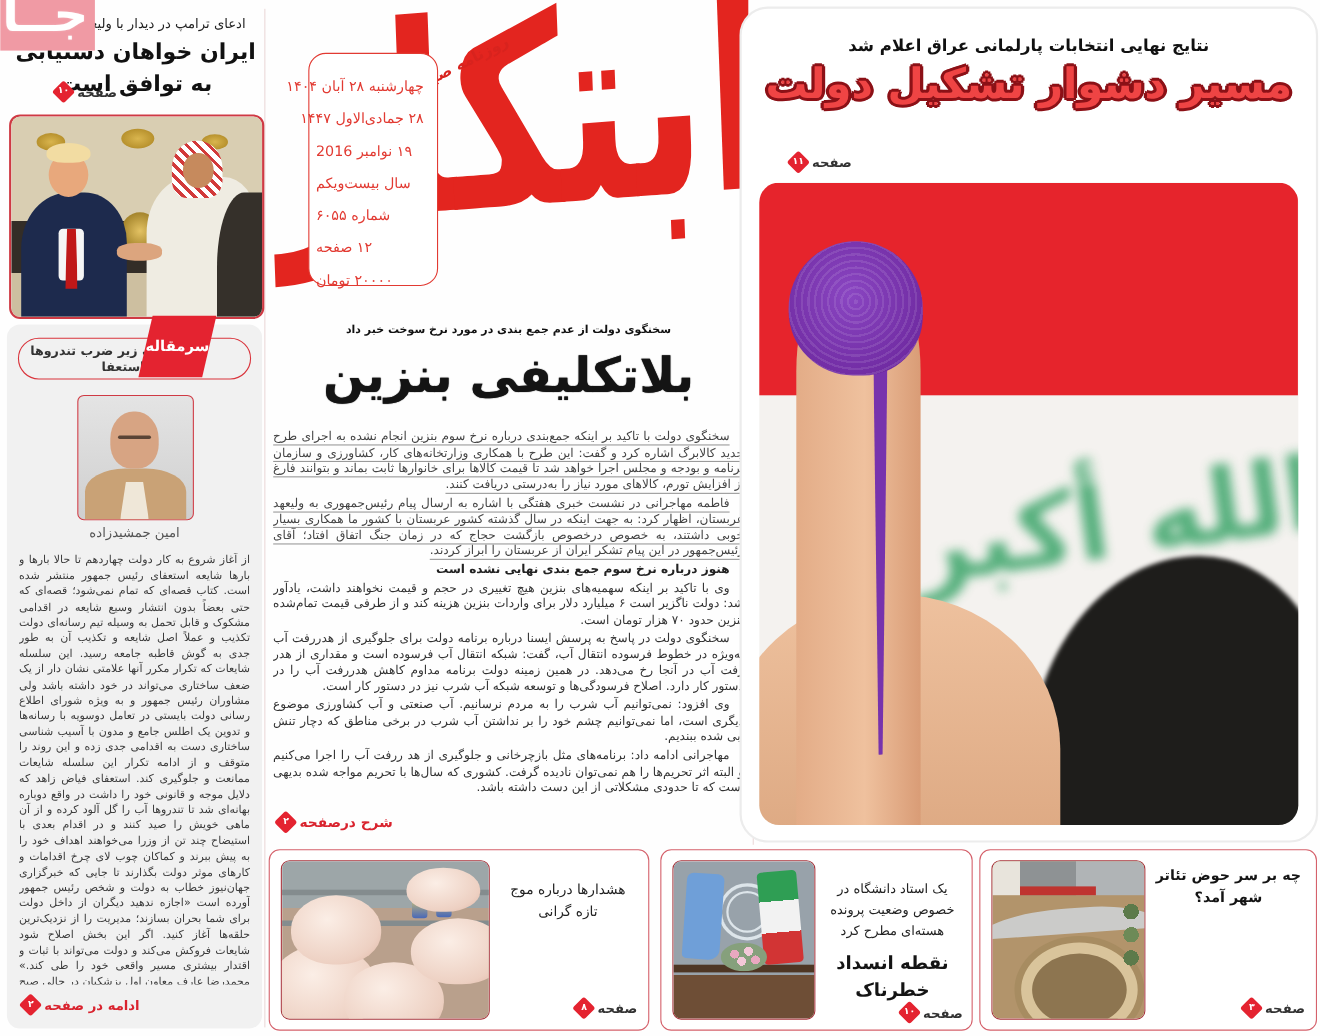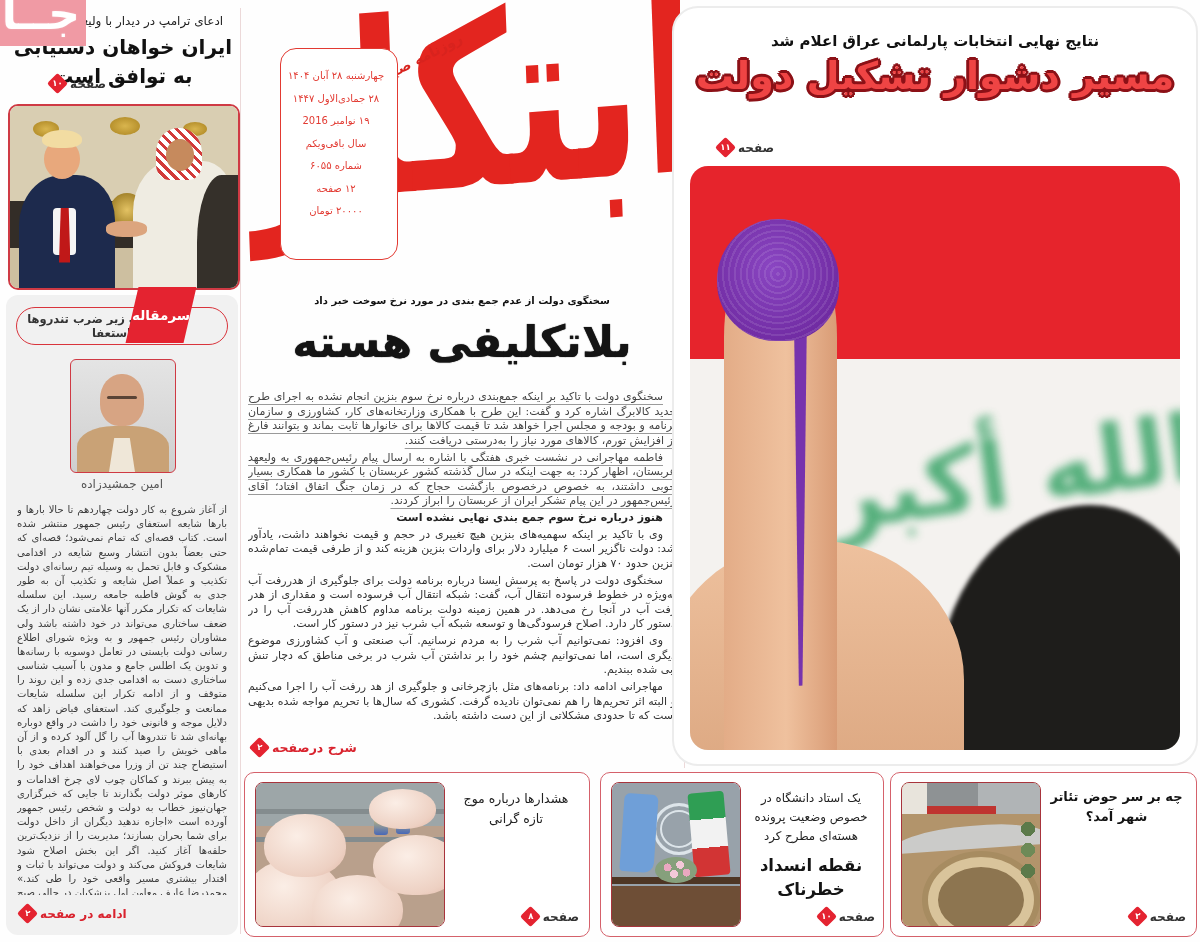--- a/index.html
+++ b/index.html
@@ -66,21 +66,21 @@
   .ed-more{position:absolute;left:14px;bottom:14px;color:#d9232e;}
   .ed-more .lbl{color:#d9232e;}
   
   .masthead{left:244px;top:0;width:436px;height:290px;overflow:hidden;}
   .logo-cal{position:absolute;right:-14px;top:-32px;font-size:168px;line-height:1;font-weight:bold;
      color:#e3251f;transform:scaleY(1.42) rotate(-3deg);transform-origin:top right;letter-spacing:-4px;}
   .tagline{position:absolute;right:212px;top:58px;font-size:14px;font-weight:bold;color:#d8231e;
      transform:rotate(-27deg);white-space:nowrap;}
   .datebox{position:absolute;left:36px;top:48px;width:118px;height:212px;background:#fff;
      border:1.5px solid #e23a32;border-radius:16px;padding:16px 12px 0 6px;box-sizing:border-box;}
-  .datebox div{color:#e23a32;font-size:10px;line-height:2.25;text-align:center;white-space:nowrap;}
+  .datebox div{color:#e23a32;font-size:13px;line-height:2.25;text-align:left;white-space:nowrap;}
   
   .ma-kicker{left:244px;top:295px;width:436px;text-align:center;font-size:10px;font-weight:bold;color:#111;}
   .ma-headline{left:244px;top:316px;width:436px;text-align:center;font-size:44px;font-weight:bold;color:#141414;
      text-shadow:0 0 1px #141414;}
   .ma-body{left:248px;top:390px;width:428px;height:348px;overflow:hidden;
      font-size:11px;line-height:1.33;text-align:justify;color:#333;}
   .ma-body p{margin:0 0 2px;text-indent:13px;}
   .ma-body p.lead{text-decoration:underline;text-decoration-color:#9a9a9a;text-underline-offset:3.5px;
      text-decoration-thickness:0.8px;color:#444;}
   .ma-body p.sub{font-weight:bold;color:#222;}
@@ -110,21 +110,21 @@
      background:radial-gradient(ellipse at 45% 40%,#8a46c2 0%,#702ba2 75%);
      border-radius:50% 50% 44% 48%;}
   .iq-tip::after{content:"";position:absolute;inset:0;border-radius:inherit;
      background:repeating-radial-gradient(circle at 50% 45%,rgba(255,255,255,.10) 0 2px,transparent 2px 6px);}
   .iq-drip{position:absolute;left:20.5%;top:27%;width:20px;height:62%;background:#7733ad;
      clip-path:polygon(18% 0,82% 0,60% 100%,42% 100%);border-radius:0 0 10px 10px;}
   
   .bbox{top:772px;height:163px;border:1.5px solid #d5616b;border-radius:10px;background:#fff;}
   .bimg{position:absolute;top:9px;bottom:9px;border:1px solid #a8343c;border-radius:8px;overflow:hidden;}
   .btxt{position:absolute;top:10px;bottom:8px;display:flex;flex-direction:column;align-items:center;}
-  .btxt .k{font-size:12.5px;color:#222;text-align:center;line-height:1.6;margin-top:6px;}
+  .btxt .k{font-size:12.5px;color:#222;text-align:center;line-height:1.6;margin-top:16px;}
   .btxt .h{font-weight:bold;color:#141414;text-align:center;line-height:1.5;margin-top:4px;}
   .btxt .pageref{align-self:flex-start;margin-top:auto;margin-bottom:4px;}
   
   .chick-scene{position:relative;width:100%;height:100%;background:linear-gradient(#9da6a8 0 30%,#b9a08c 30% 100%);}
   .shelf{position:absolute;left:0;right:0;height:5px;background:#848c8e;}
   .chicken{position:absolute;border-radius:50% 50% 46% 46%;background:radial-gradient(ellipse at 40% 35%,#fbeee6,#edd0c2 70%,#dfb3a2);}
   .packet{position:absolute;width:14px;height:22px;background:linear-gradient(#e8d268,#4868b8);border-radius:3px;}
   
   .un-scene{position:relative;width:100%;height:100%;background:linear-gradient(#98a2aa 0 72%,#6e4e36 72% 100%);}
   .un-emblem{position:absolute;left:50%;top:14%;width:46px;height:46px;margin-left:-23px;border-radius:50%;
@@ -212,29 +212,29 @@
   </div>
 </div>
 
 <div class="abs masthead">
   <div class="logo-cal">ابتکار</div>
   <div class="tagline">روزنامه صبح ایران</div>
   <div class="datebox">
     <div>چهارشنبه ۲۸ آبان ۱۴۰۴</div>
     <div>۲۸ جمادی‌الاول ۱۴۴۷</div>
     <div>۱۹ نوامبر 2016</div>
-    <div>سال باقی‌ویکم</div>
+    <div>سال بیست‌ویکم</div>
     <div>شماره ۶۰۵۵</div>
     <div>۱۲ صفحه</div>
     <div>۲۰۰۰۰ تومان</div>
   </div>
 </div>
 
 <div class="abs ma-kicker">سخنگوی دولت از عدم جمع بندی در مورد نرخ سوخت خبر داد</div>
-<div class="abs ma-headline">بلاتکلیفی هسته</div>
+<div class="abs ma-headline">بلاتکلیفی بنزین</div>
 <div class="abs ma-body">
   <p class="lead">سخنگوی دولت با تاکید بر اینکه جمع‌بندی درباره نرخ سوم بنزین انجام نشده به اجرای طرح جدید کالابرگ اشاره کرد و گفت: این طرح با همکاری وزارتخانه‌های کار، کشاورزی و سازمان برنامه و بودجه و مجلس اجرا خواهد شد تا قیمت کالاها برای خانوارها ثابت بماند و بتوانند فارغ از افزایش تورم، کالاهای مورد نیاز را به‌درستی دریافت کنند.</p>
   <p class="lead">فاطمه مهاجرانی در نشست خبری هفتگی با اشاره به ارسال پیام رئیس‌جمهوری به ولیعهد عربستان، اظهار کرد: به جهت اینکه در سال گذشته کشور عربستان با کشور ما همکاری بسیار خوبی داشتند، به خصوص درخصوص بازگشت حجاج که در زمان جنگ اتفاق افتاد؛ آقای رئیس‌جمهور در این پیام تشکر ایران از عربستان را ابراز کردند.</p>
   <p class="sub">هنوز درباره نرخ سوم جمع بندی نهایی نشده است</p>
   <p>وی با تاکید بر اینکه سهمیه‌های بنزین هیچ تغییری در حجم و قیمت نخواهند داشت، یادآور شد: دولت ناگزیر است ۶ میلیارد دلار برای واردات بنزین هزینه کند و از طرفی قیمت تمام‌شده بنزین حدود ۷۰ هزار تومان است.</p>
   <p>سخنگوی دولت در پاسخ به پرسش ایسنا درباره برنامه دولت برای جلوگیری از هدررفت آب به‌ویژه در خطوط فرسوده انتقال آب، گفت: شبکه انتقال آب فرسوده است و مقداری از هدر رفت آب در آنجا رخ می‌دهد. در همین زمینه دولت برنامه مداوم کاهش هدررفت آب را در دستور کار دارد. اصلاح فرسودگی‌ها و توسعه شبکه آب شرب نیز در دستور کار است.</p>
   <p>وی افزود: نمی‌توانیم آب شرب را به مردم نرسانیم. آب صنعتی و آب کشاورزی موضوع دیگری است، اما نمی‌توانیم چشم خود را بر نداشتن آب شرب در برخی مناطق که دچار تنش آبی شده ببندیم.</p>
   <p>مهاجرانی ادامه داد: برنامه‌های مثل بازچرخانی و جلوگیری از هد ررفت آب را اجرا می‌کنیم و البته اثر تحریم‌ها را هم نمی‌توان نادیده گرفت. کشوری که سال‌ها با تحریم مواجه شده بدیهی است که تا حدودی مشکلاتی از این دست داشته باشد.</p>
 
 </div>

